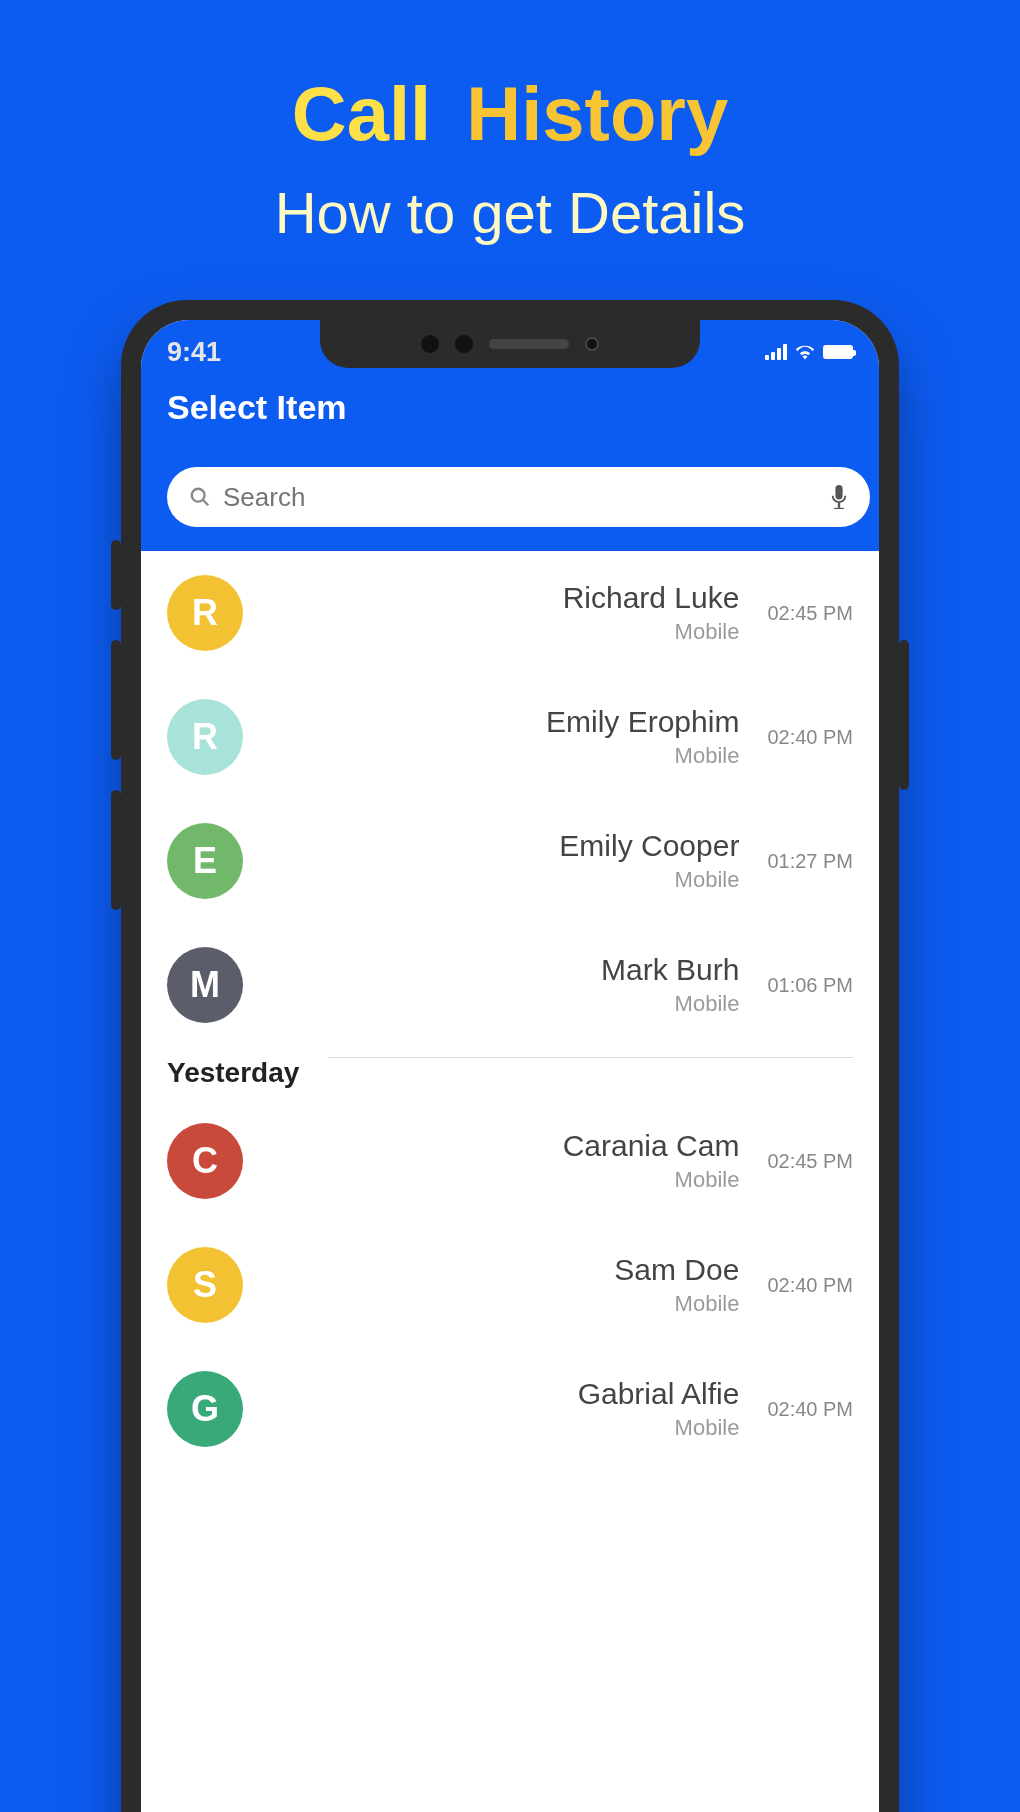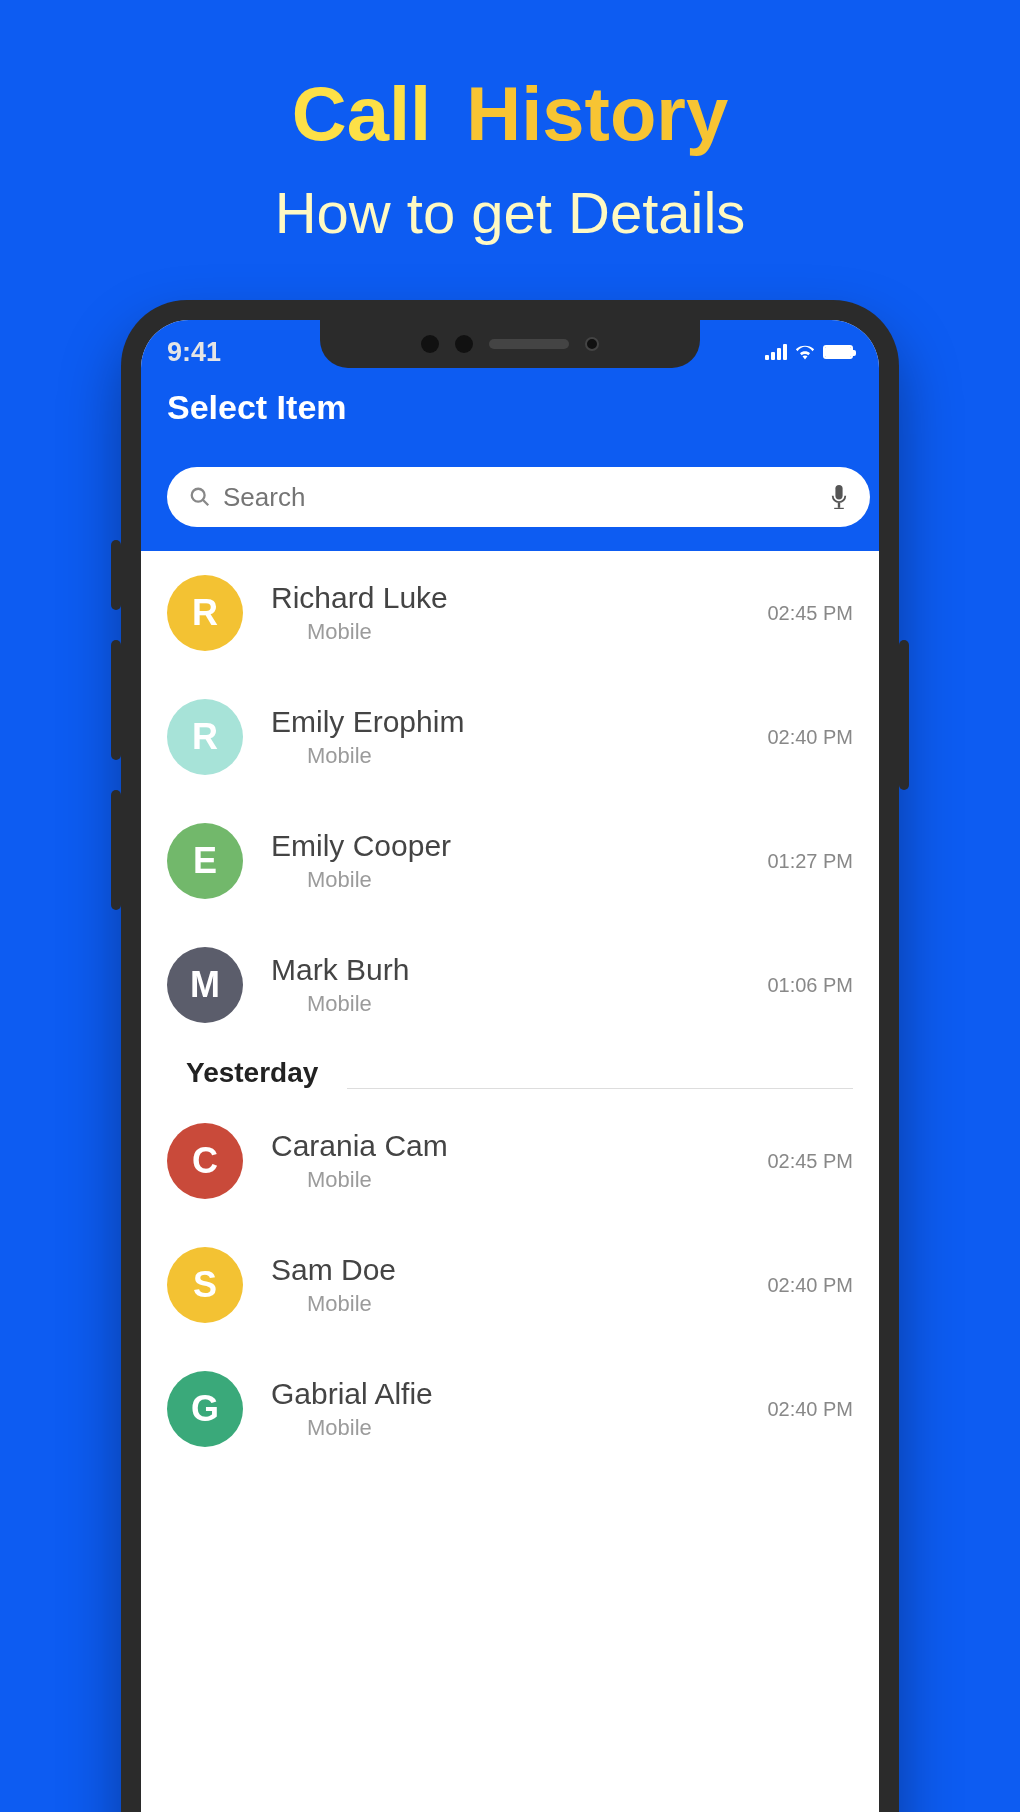--- a/index.html
+++ b/index.html
@@ -137,28 +137,27 @@
   }
   .avatar {
     width: 76px; height: 76px;
     border-radius: 50%;
     color: #fff;
     font-size: 36px;
     font-weight: 600;
     display: flex; align-items: center; justify-content: center;
     flex-shrink: 0;
   }
-  .info { flex: 1; }
+  .info { flex: 1; text-align: right; }
   .name { font-size: 30px; color: #444; font-weight: 400; margin-bottom: 4px; }
   .label { font-size: 22px; color: #9b9b9b; margin-left: 36px; }
   .time { font-size: 20px; color: #888; white-space: nowrap; }
   .section-header {
-    display: flex; align-items: flex-end; gap: 29px;
+    display: flex; align-items: flex-start; gap: 29px;
     padding: 10px 26px 10px 26px;
-    margin-left: 19px;
   }
   .section-title { font-size: 28px; font-weight: 600; color: #222; }
   .section-line { flex: 1; height: 1px; background: #ddd; }
 </style>
 </head>
 <body>
 
 <div class="promo-title">
   <span class="w1">Call</span>
   <span class="w2">History</span>

